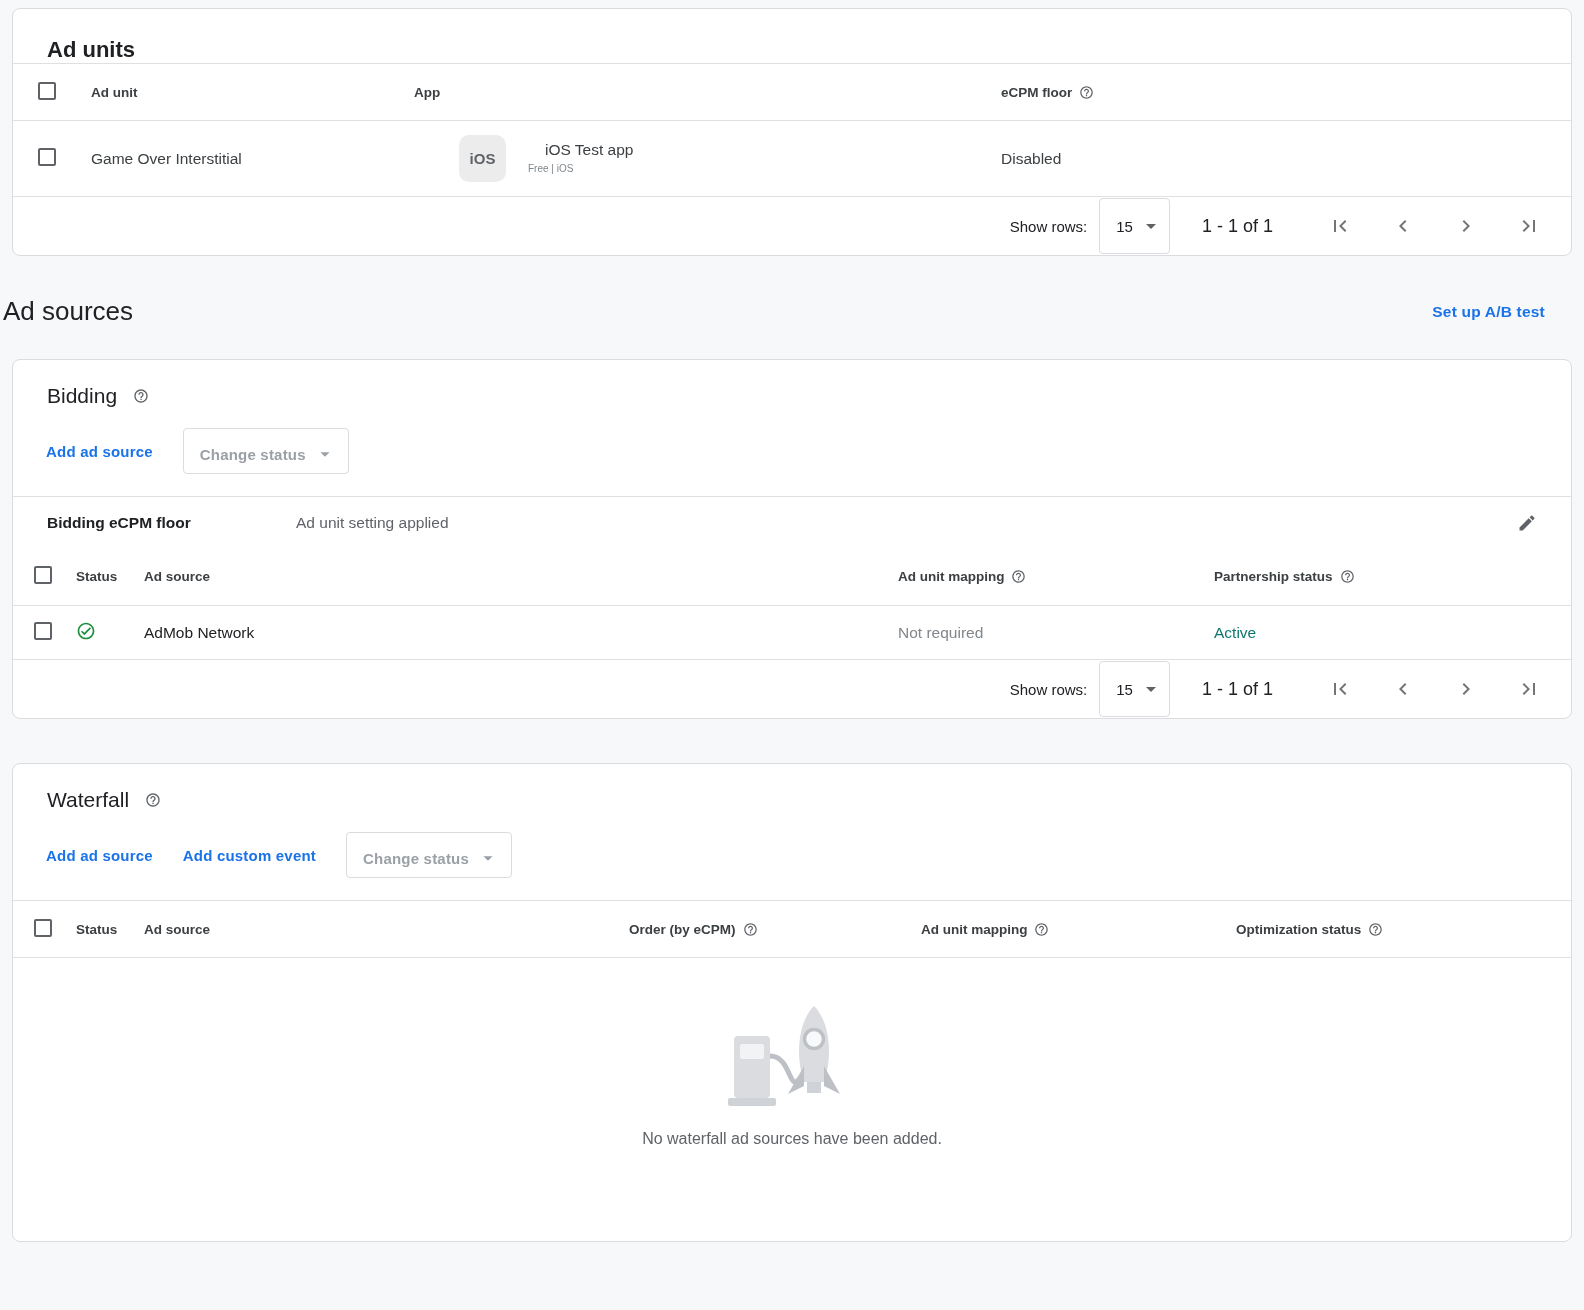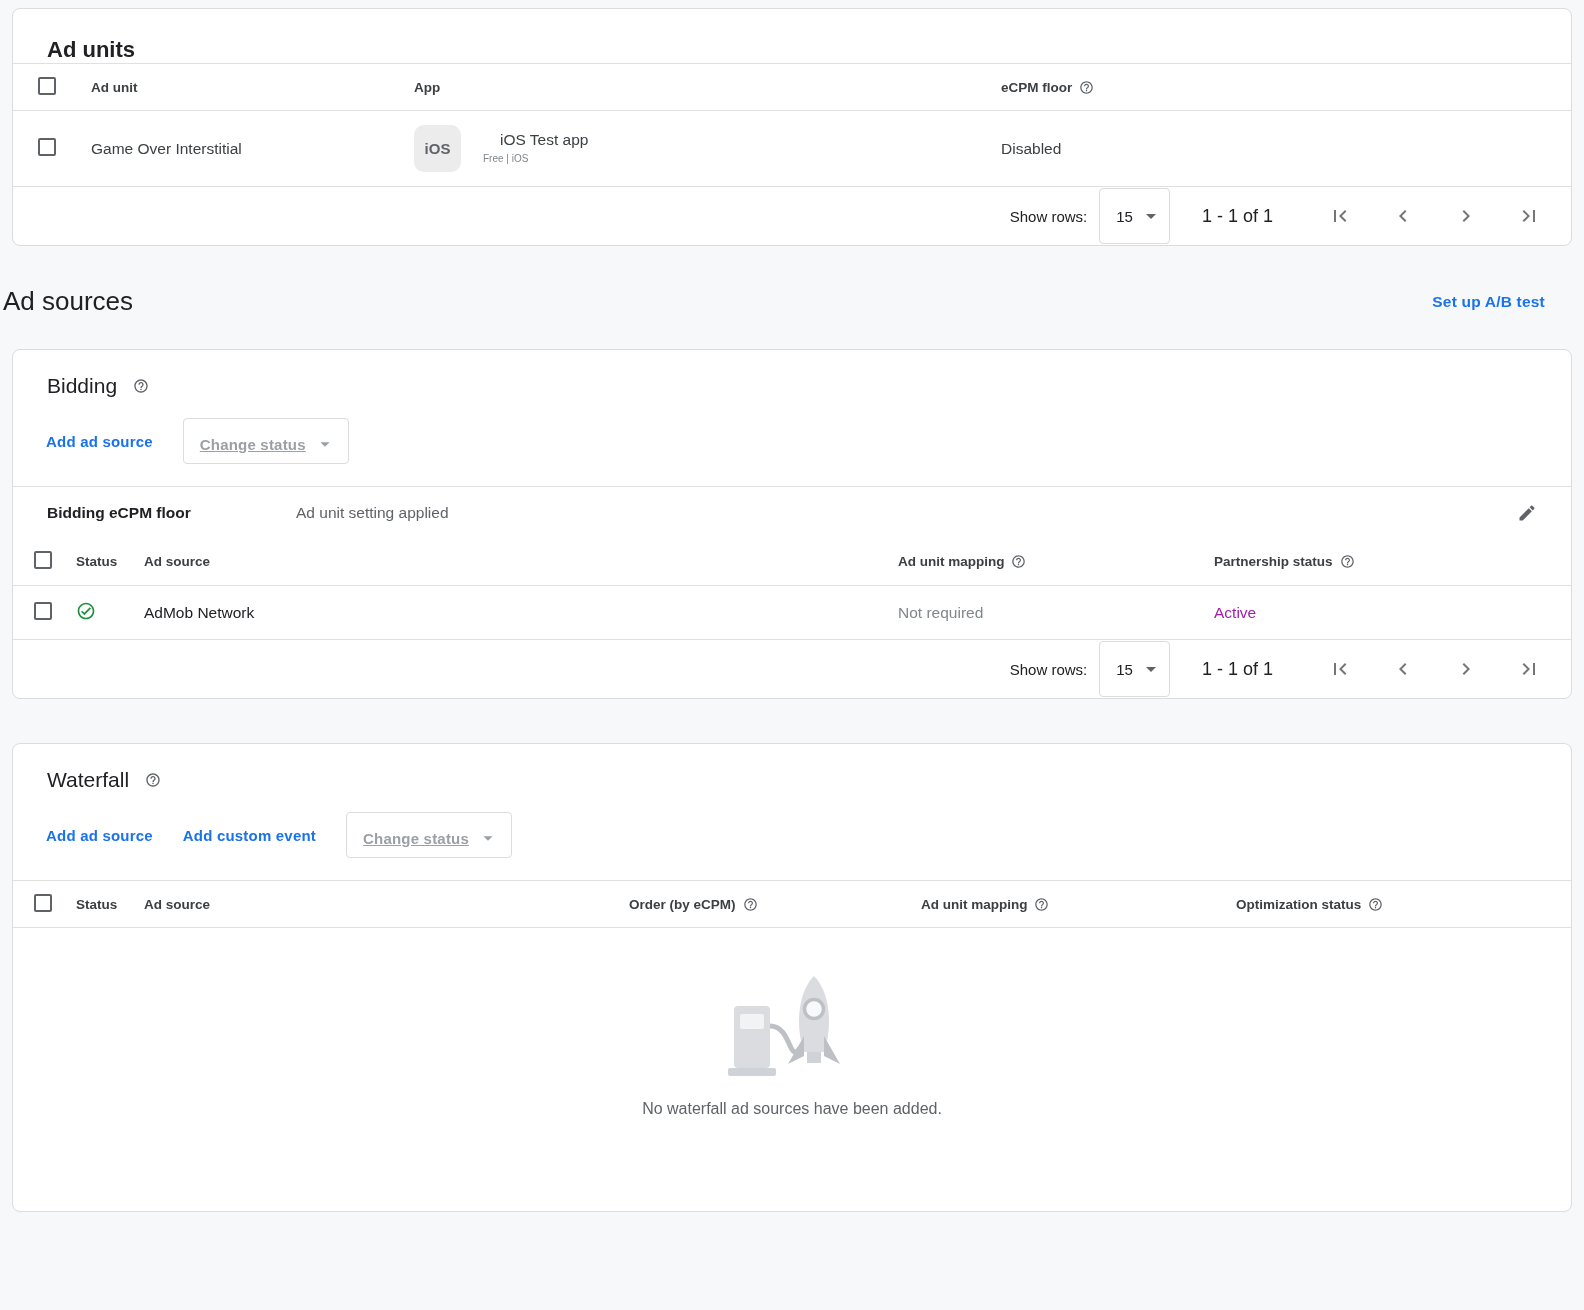--- a/index.html
+++ b/index.html
@@ -61,27 +61,26 @@
     gap:8px;
     border:1px solid #dadce0;
     border-radius:4px;
     padding:6px 12px 0 16px;
     height:46px;
     color:#9aa0a6;
     font-size:15px;
     font-weight:bold;
     background:#fff;
     letter-spacing:.2px;
-    text-decoration:underline;
   }
 
   
   .t-row { display:flex; align-items:center; }
   .t-head {
-    height:48px;
+    height:58px;
     border-top:1px solid #e0e0e0;
     border-bottom:1px solid #e0e0e0;
     font-size:13.5px;
     font-weight:bold;
     color:#3c4043;
   }
   .t-head .hc { display:flex; align-items:center; gap:7px; }
   .t-body-row { border-bottom:1px solid #e0e0e0; font-size:15.5px; color:#3c4043; }
 
   .checkbox {
@@ -99,21 +98,21 @@
   .au-app   { flex:0 0 587px; }
   .au-floor { flex:1; }
 
   .au-row { height:76px; }
   .app-cell { display:flex; align-items:center; gap:22px; }
   .app-icon {
     width:47px; height:47px;
     background:#ececec;
     border-radius:10px;
     display:flex; align-items:center; justify-content:center;
-    color:#5f6368; font-weight:bold; font-size:15px;
+    color:#5f6368; font-weight:bold; font-size:15px;margin-left:45px;
   }
   .app-name { font-size:15.5px; color:#3c4043; line-height:20px;margin-left:17px; }
   .app-meta { font-size:10px; color:#80868b; line-height:18px; }
 
   
   .pagination {
     display:flex;
     align-items:center;
     justify-content:flex-end;
     height:58px;
@@ -306,21 +305,21 @@
     <div class="b-check"><span class="checkbox"></span></div>
     <div class="b-status">
       <span class="status-ok">
         <svg width="20" height="20" viewBox="0 0 24 24">
             <path fill="#1e8e3e" d="M12 2C6.48 2 2 6.48 2 12s4.48 10 10 10 10-4.48 10-10S17.52 2 12 2zm0 18c-4.41 0-8-3.59-8-8s3.59-8 8-8 8 3.59 8 8-3.59 8-8 8zm4.59-12.42L10 14.17l-2.59-2.58L6 13l4 4 8-8z"></path>
           </svg>
       </span>
     </div>
     <div class="b-source" style="color:#202124;">AdMob Network</div>
     <div class="b-map muted">Not required</div>
-    <div class="b-partner" style="color:#a21caf;">Active</div>
+    <div class="b-partner" style="color:#0f766e;">Active</div>
   </div>
 
   <div class="pagination">
     <span class="pg-label">Show rows:</span>
     <div class="pg-select">
       <span>15</span>
       <svg width="24" height="24" viewBox="0 0 24 24">
           <path fill="#5f6368" d="M7 10l5 5 5-5z"></path>
         </svg>
     </div>

